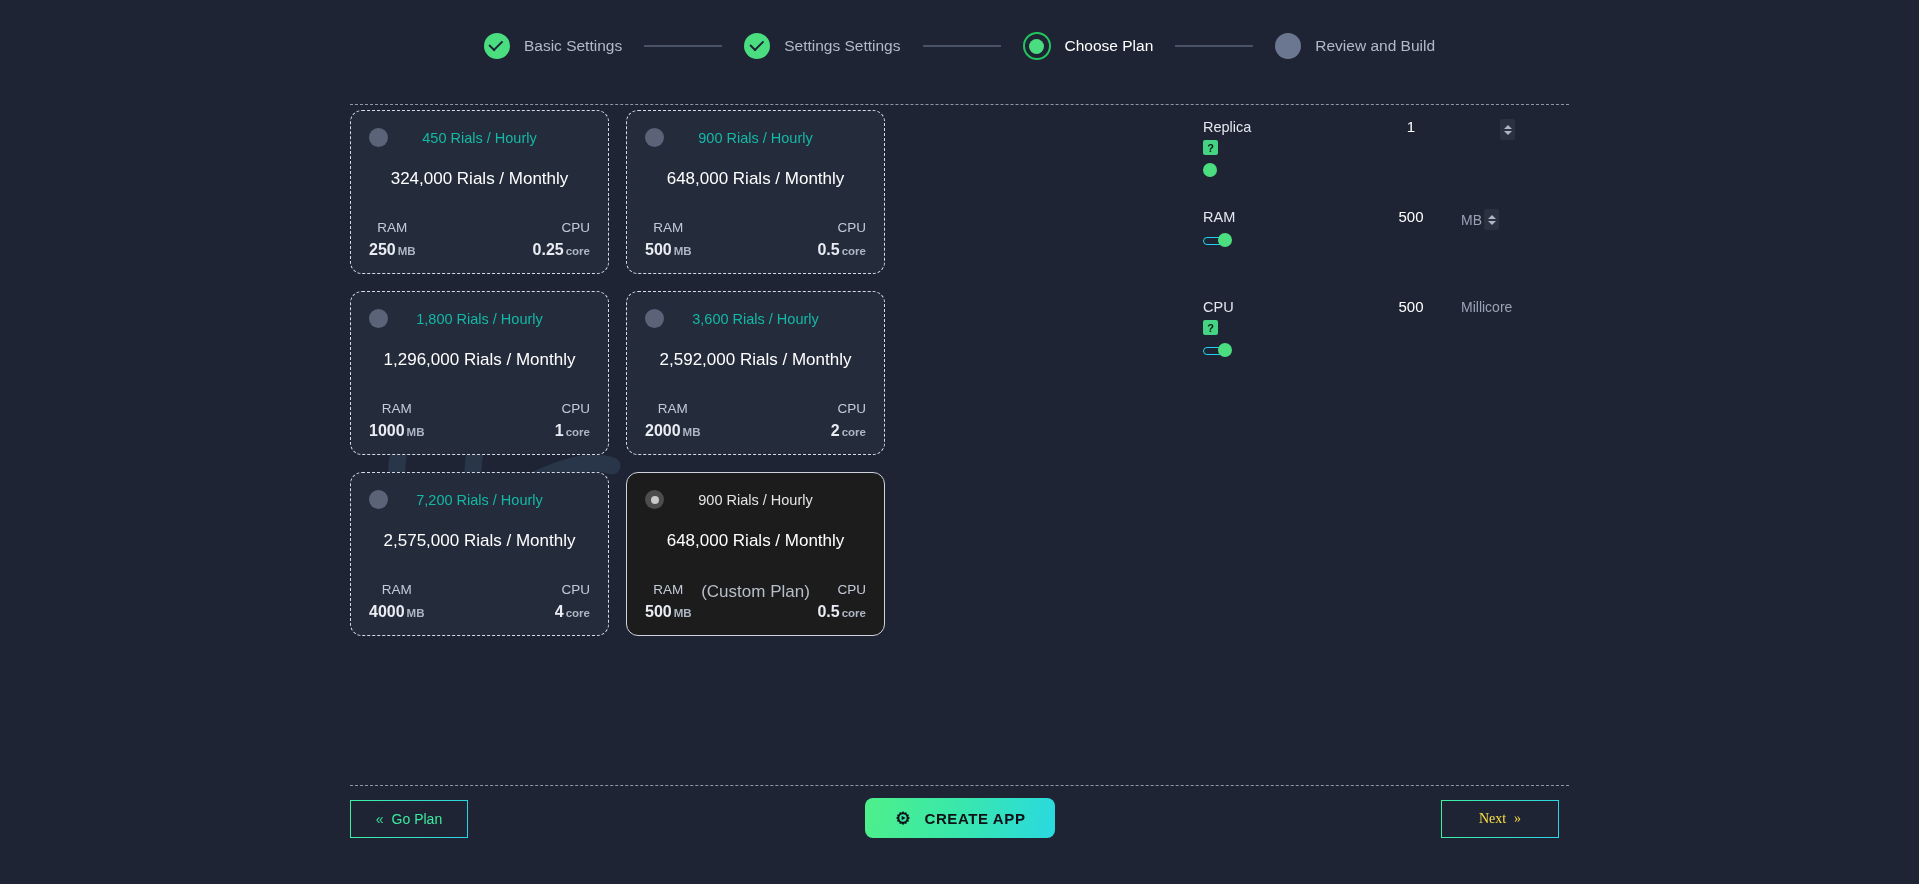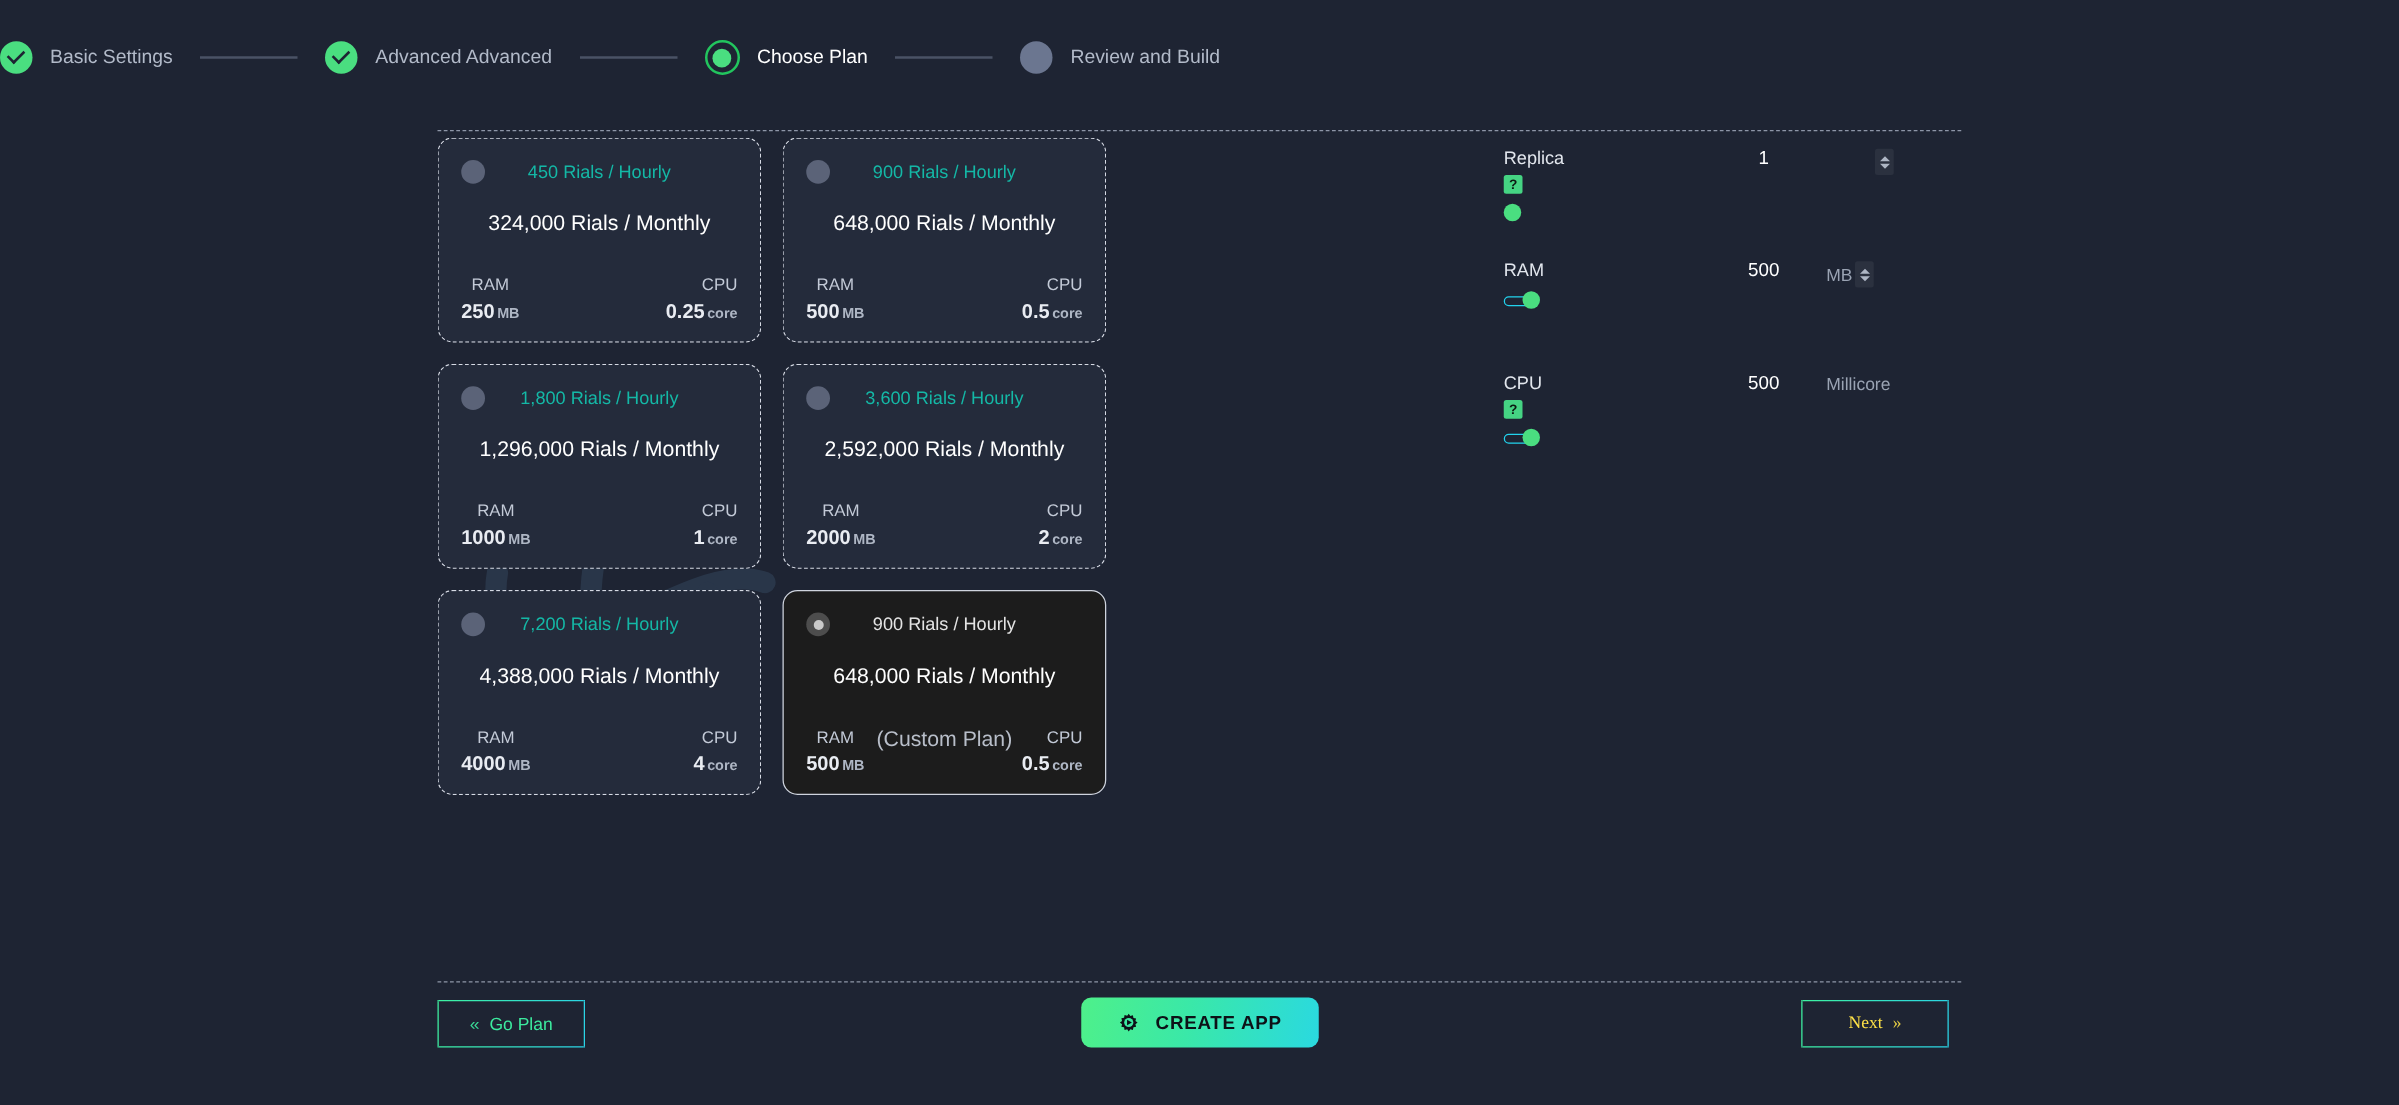--- a/index.html
+++ b/index.html
@@ -27,20 +27,21 @@
     opacity: 1;
   }
 
   
   #stepper {
     position: relative;
     z-index: 2;
     height: 92px;
     display: flex;
     align-items: center;
+    justify-content: center;
     gap: 0px;
   }
   .step {
     display: flex;
     align-items: center;
     gap: 14px;
   }
   .step-dot {
     width: 26px;
     height: 26px;
@@ -365,21 +366,21 @@
     </div>
     <span class="step-label">Basic Settings</span>
   </div>
 
   <div class="step-line"></div>
 
   <div class="step">
     <div class="step-dot done">
       <div class="check"></div>
     </div>
-    <span class="step-label">Advanced Advanced</span>
+    <span class="step-label">Settings Settings</span>
   </div>
 
   <div class="step-line"></div>
 
   <div class="step">
     <div class="step-dot active">
       <div class="inner"></div>
     </div>
     <span class="step-label current">Choose Plan</span>
   </div>
@@ -469,21 +470,21 @@
           <span class="spec-val"><span>2</span><span class="spec-unit">core</span></span>
         </div>
       </div>
     </div>
 
     <div class="plan-card">
       <div class="plan-top">
         <span class="radio"></span>
         <span class="plan-hourly">7,200 Rials / Hourly</span>
       </div>
-      <div class="plan-monthly">4,388,000 Rials / Monthly</div>
+      <div class="plan-monthly">2,575,000 Rials / Monthly</div>
       <div class="plan-specs">
         <div class="spec">
           <span class="spec-key">RAM</span>
           <span class="spec-val"><span>4000</span><span class="spec-unit">MB</span></span>
         </div>
         <div class="spec right">
           <span class="spec-key">CPU</span>
           <span class="spec-val"><span>4</span><span class="spec-unit">core</span></span>
         </div>
       </div>

